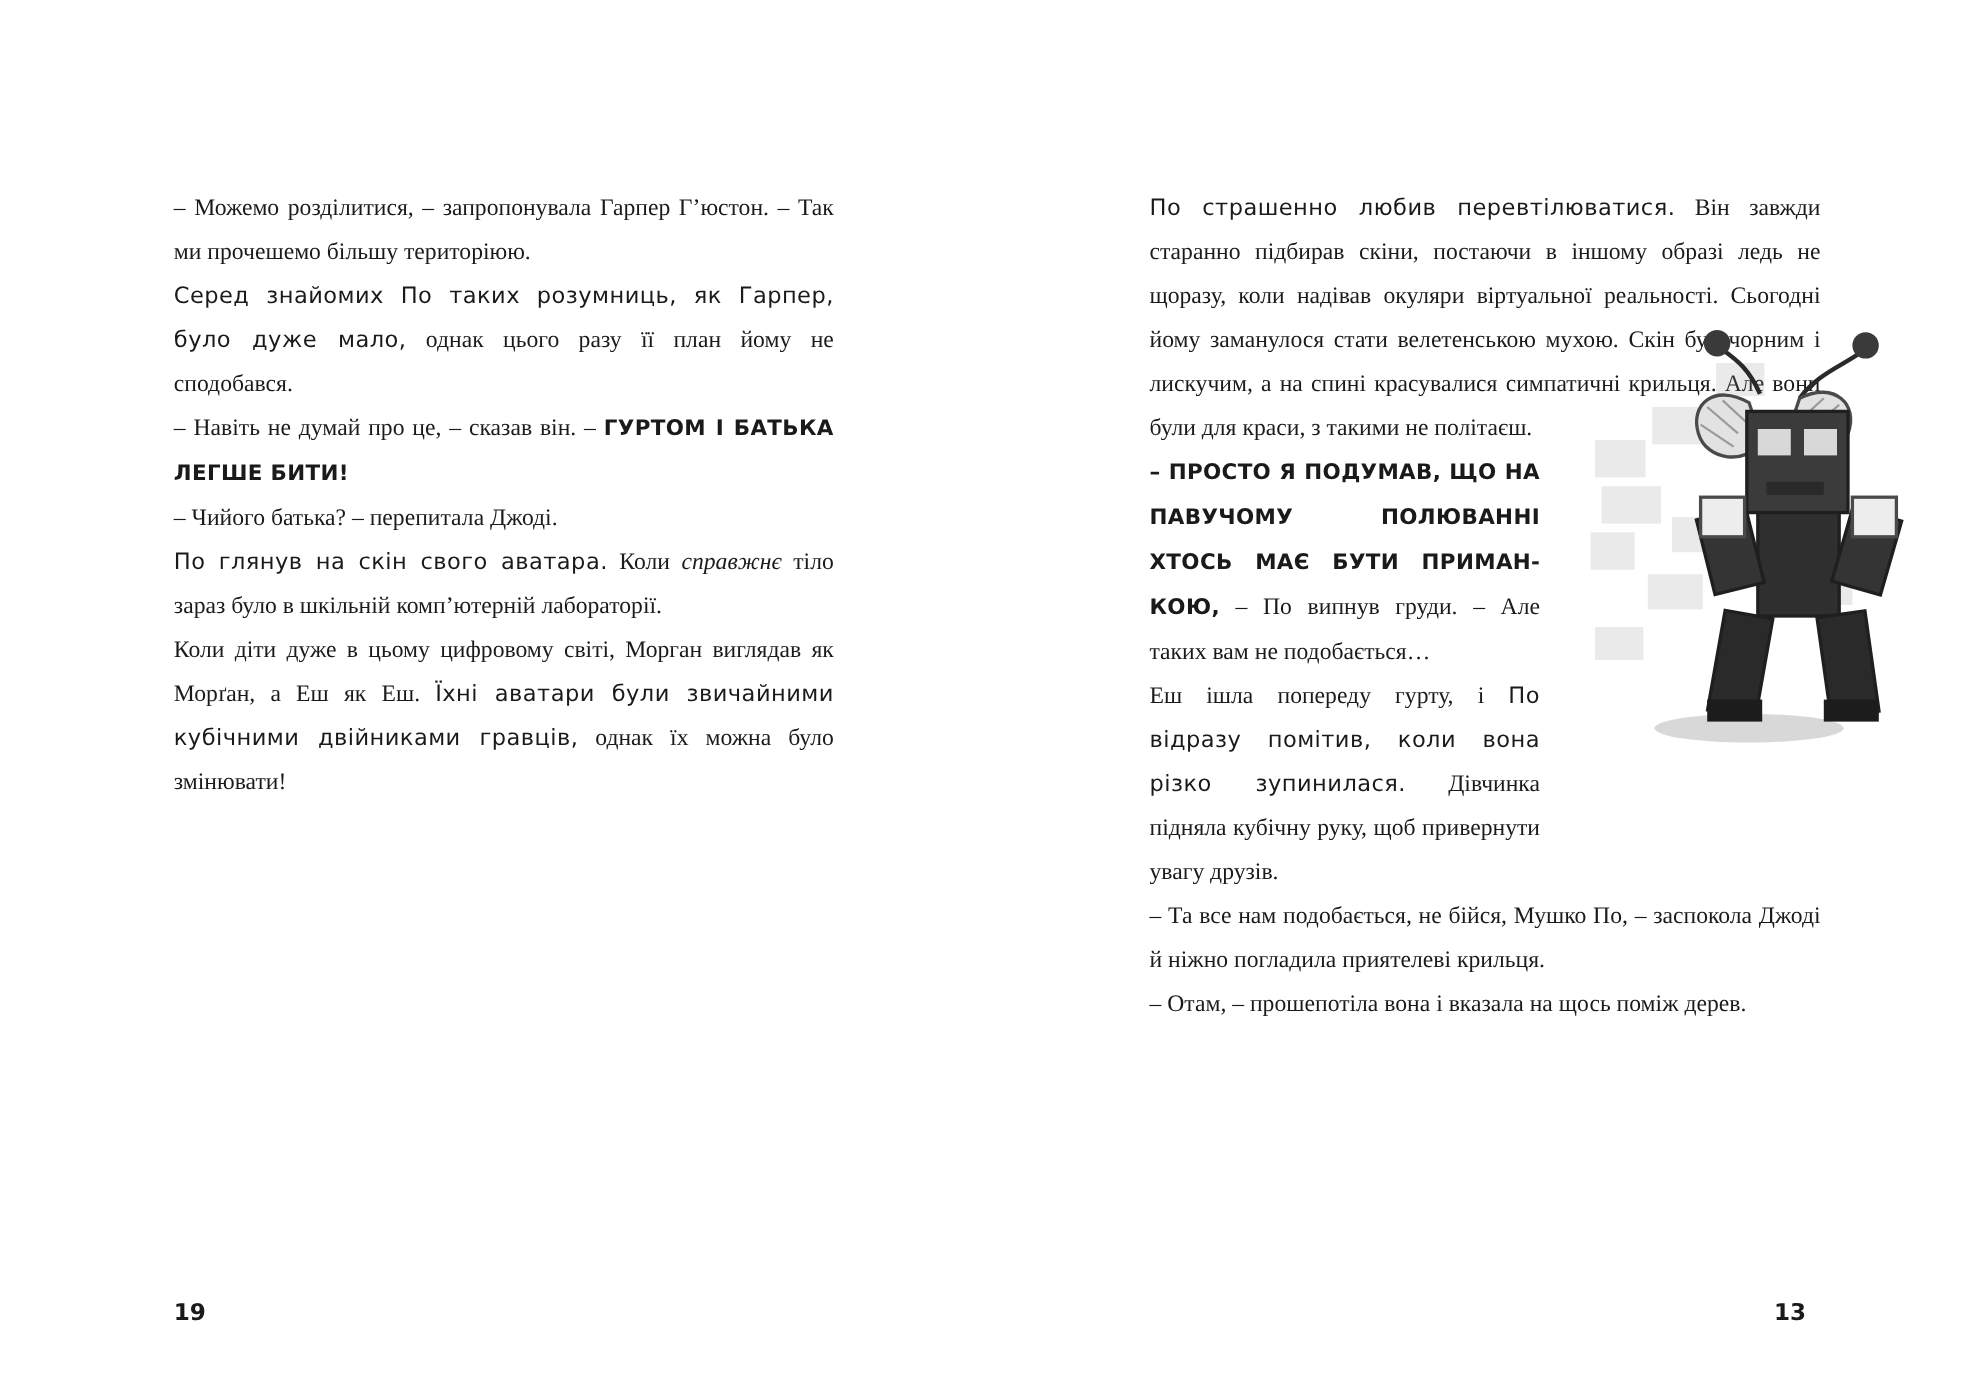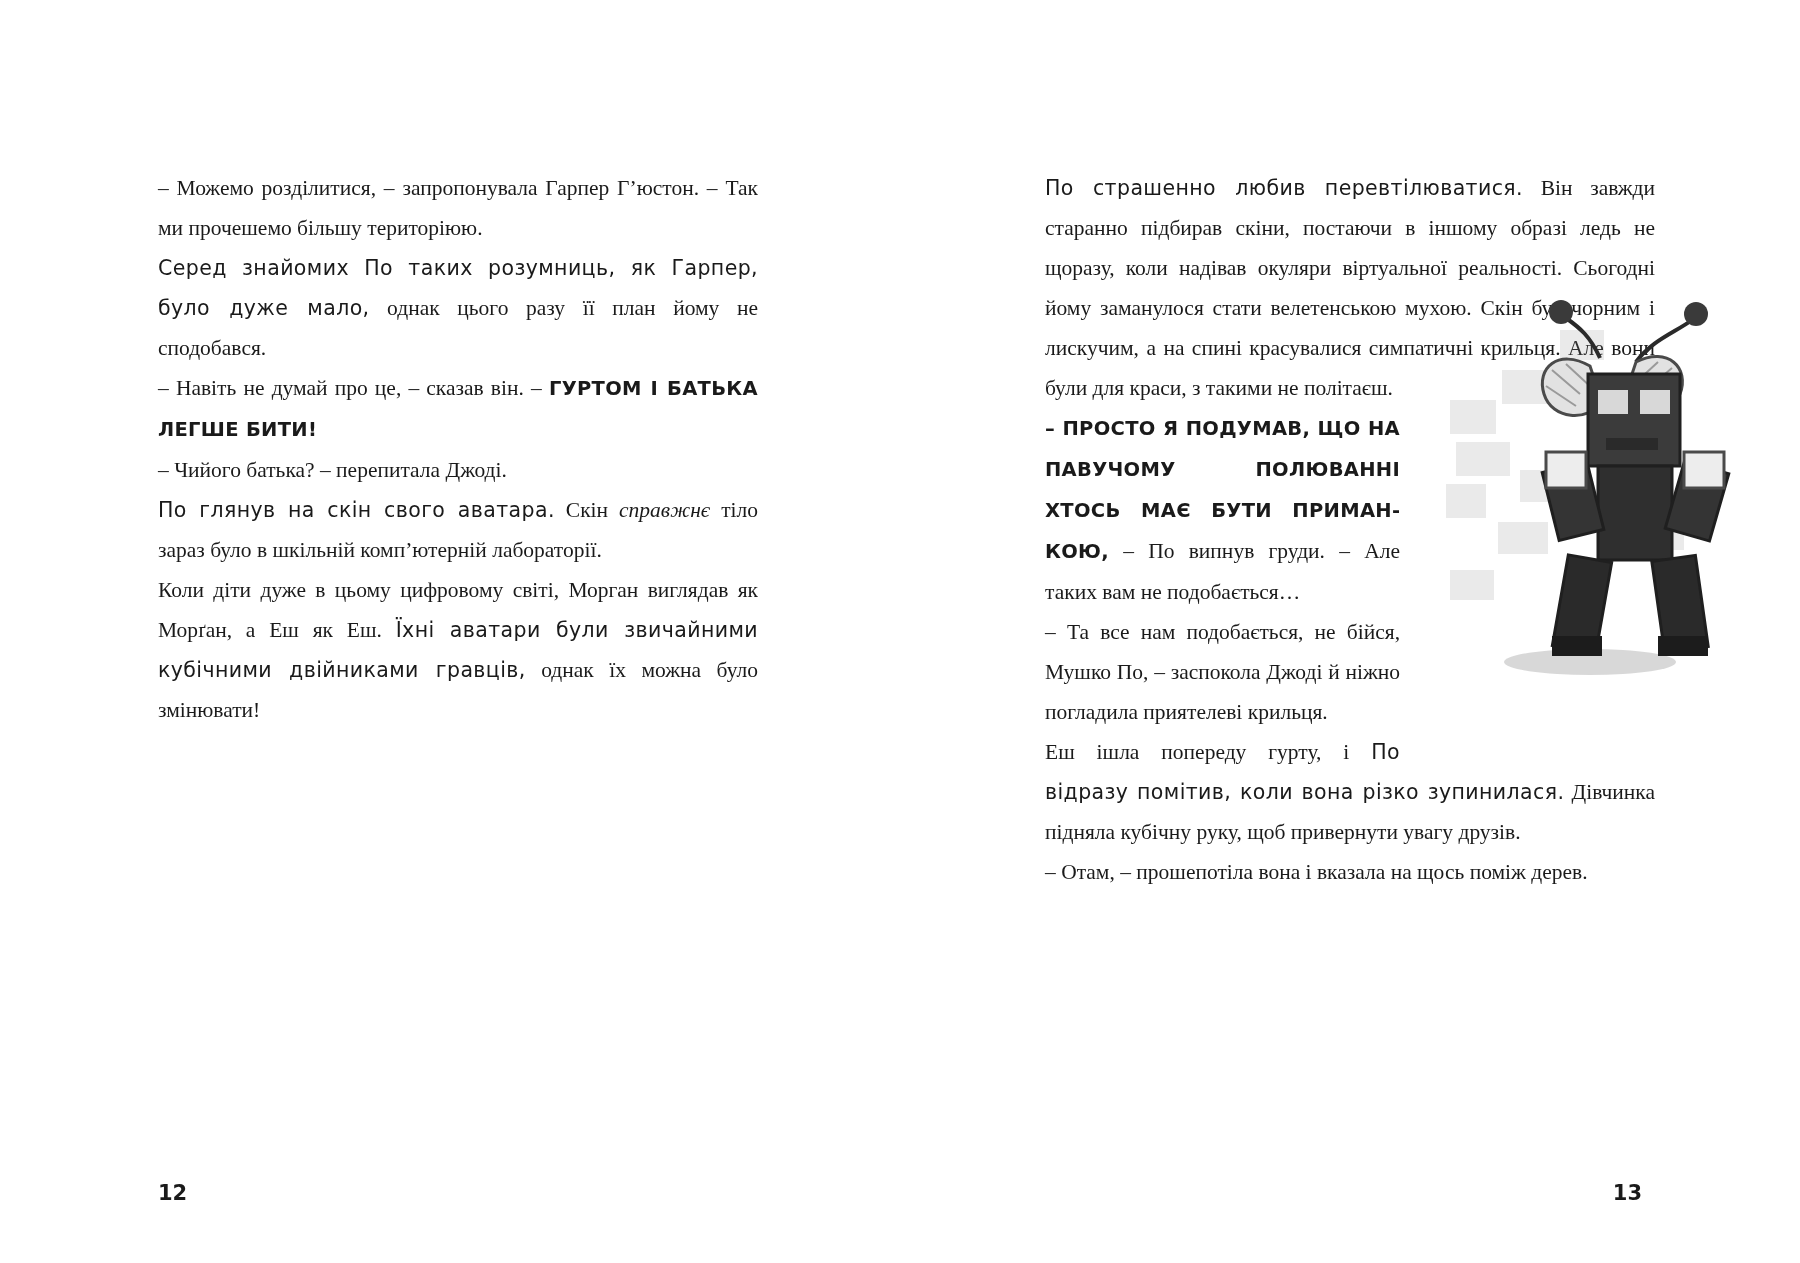--- a/index.html
+++ b/index.html
@@ -114,50 +114,50 @@
         <span>– Навіть не думай про це, – сказав він. – </span><span class="caps-mc">ГУРТОМ І БАТЬКА ЛЕГШЕ БИТИ!</span>
       </p>
 
       <p>
         <span>– Чийого батька? – перепитала Джоді.</span>
       </p>
 
 
 
       <p>
-        <span class="bold-mc">По глянув на скін свого авата­ра.</span><span> Скін </span><span class="ital">справжнє</span><span> тіло зараз було в шкільній комп’ютерній лабораторії.</span>
+        <span class="bold-mc">По глянув на скін свого авата­ра.</span><span> Коли </span><span class="ital">справжнє</span><span> тіло зараз було в шкільній комп’ютерній лабораторії.</span>
       </p>
 
       <p>
         <span>Коли діти дуже в цьому цифровому світі, Мор­ган виглядав як Морґан, а Еш як Еш. </span><span class="bold-mc">Їхні ава­тари були звичайними кубічними двійниками гравців,</span><span> однак їх можна було змінювати!</span>
       </p>
 
     </div>
-    <div class="folio">12</div>
+    <div class="folio">19</div>
   </div>
 
   <div class="page page-right">
     <div class="col">
 
       <p>
         <span class="bold-mc">По страшенно любив перевтілюва­тися.</span><span> Він завжди старанно підбирав скіни, по­стаючи в іншому образі ледь не щоразу, коли надівав окуляри віртуальної реальності. Сьогодні йому заманулося стати велетенською мухою. Скін був чорним і лискучим, а на спині красувалися симпатичні крильця. Але вони були для краси, з такими не політаєш.</span>
       </p>
 
       <div class="text-wrap-shape" aria-hidden="true"></div>
 
       <p>
         <span class="caps-mc">– ПРОСТО Я ПОДУМАВ, ЩО НА ПАВУЧОМУ ПОЛЮВАННІ ХТОСЬ МАЄ БУТИ ПРИМАН­КОЮ,</span><span> – По випнув груди. – Але таких вам не подобається…</span>
       </p>
 
       <p>
+        <span>Еш ішла попереду гурту, і </span><span class="bold-mc">По відразу по­мітив, коли вона різко зупинилася.</span><span> Дівчинка підняла кубічну руку, щоб привернути увагу друзів.</span>
+      </p>
+
+      <p>
         <span>– Та все нам подобається, не бійся, Мушко По, – заспоко­ла Джоді й ніжно погладила приятелеві крильця.</span>
-      </p>
-
-      <p>
-        <span>Еш ішла попереду гурту, і </span><span class="bold-mc">По відразу по­мітив, коли вона різко зупинилася.</span><span> Дівчинка підняла кубічну руку, щоб привернути увагу друзів.</span>
       </p>
 
       <p>
         <span>– Отам, – прошепотіла вона і вказала на щось поміж дерев.</span>
       </p>
 
     </div>
 
     <svg class="illus" viewBox="0 0 300 420">
       <g opacity="0.18" fill="#8d8d8d">

